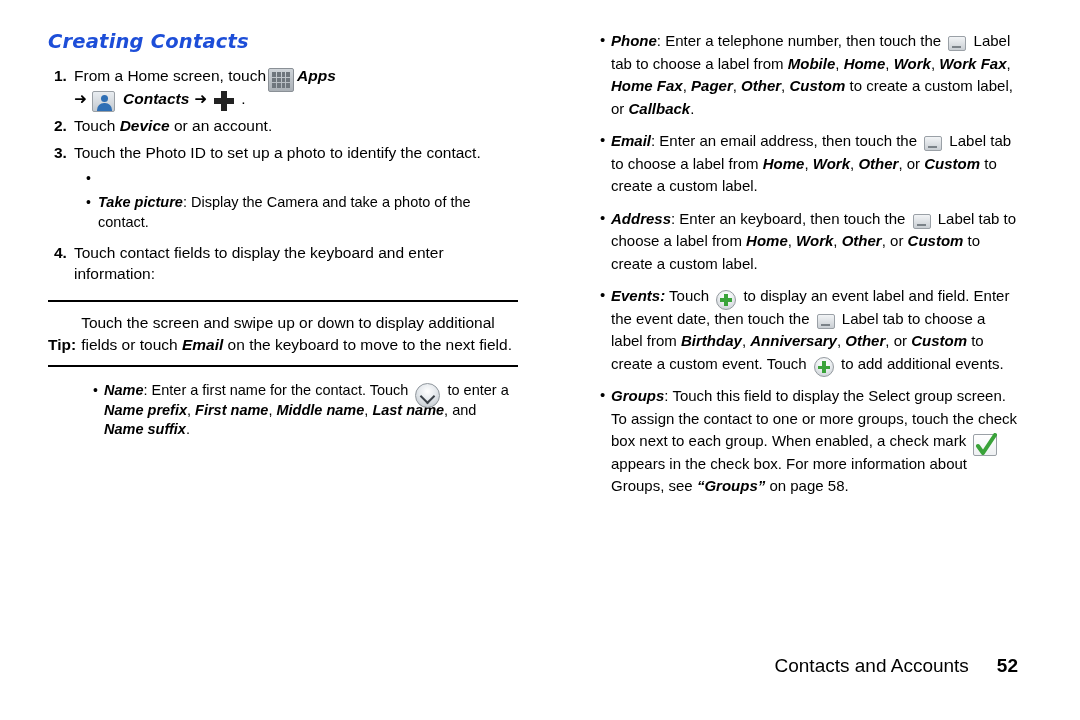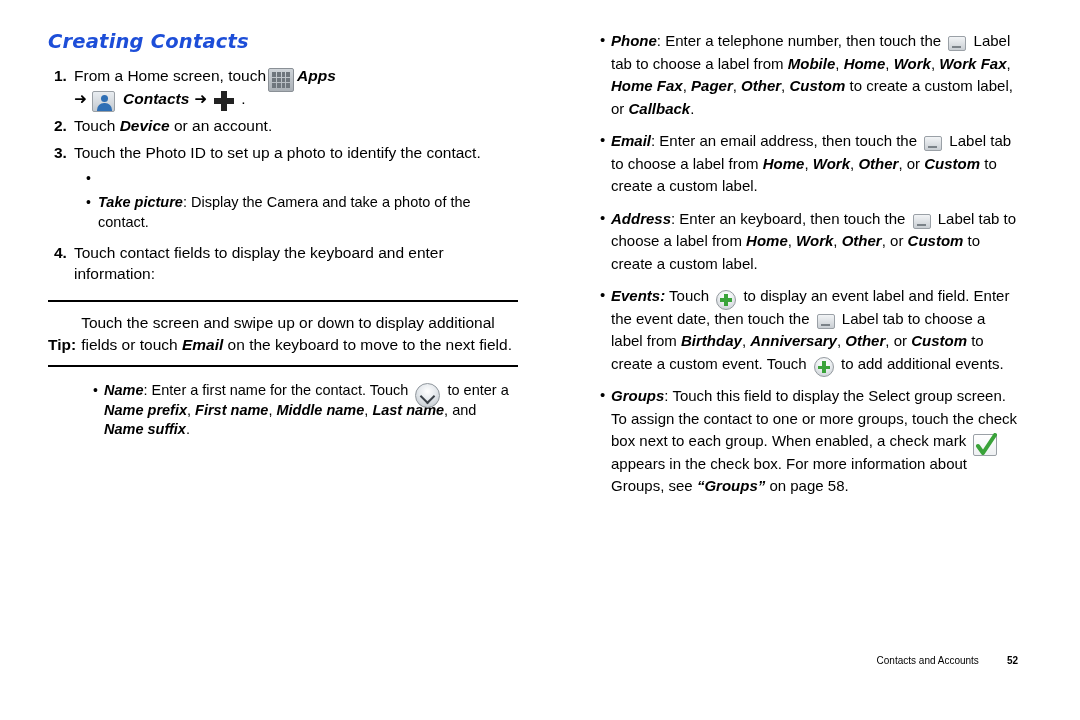--- a/index.html
+++ b/index.html
@@ -252,21 +252,21 @@
   .icon-checkbox svg {
     position: absolute;
     left: 1px; top: -2px;
   }
 
   .footer {
     position: absolute;
     left: 600px;
     top: 655px;
     width: 418px;
-    font-size: 10px;
+    font-size: 19px;
     display: flex;
     justify-content: flex-end;
     align-items: center;
   }
   .footer .chapter { margin-right: 28px; }
   .footer .pagenum { font-weight: bold; }
   .ital { font-style: italic; }
 </style>
 </head>
 <body>

